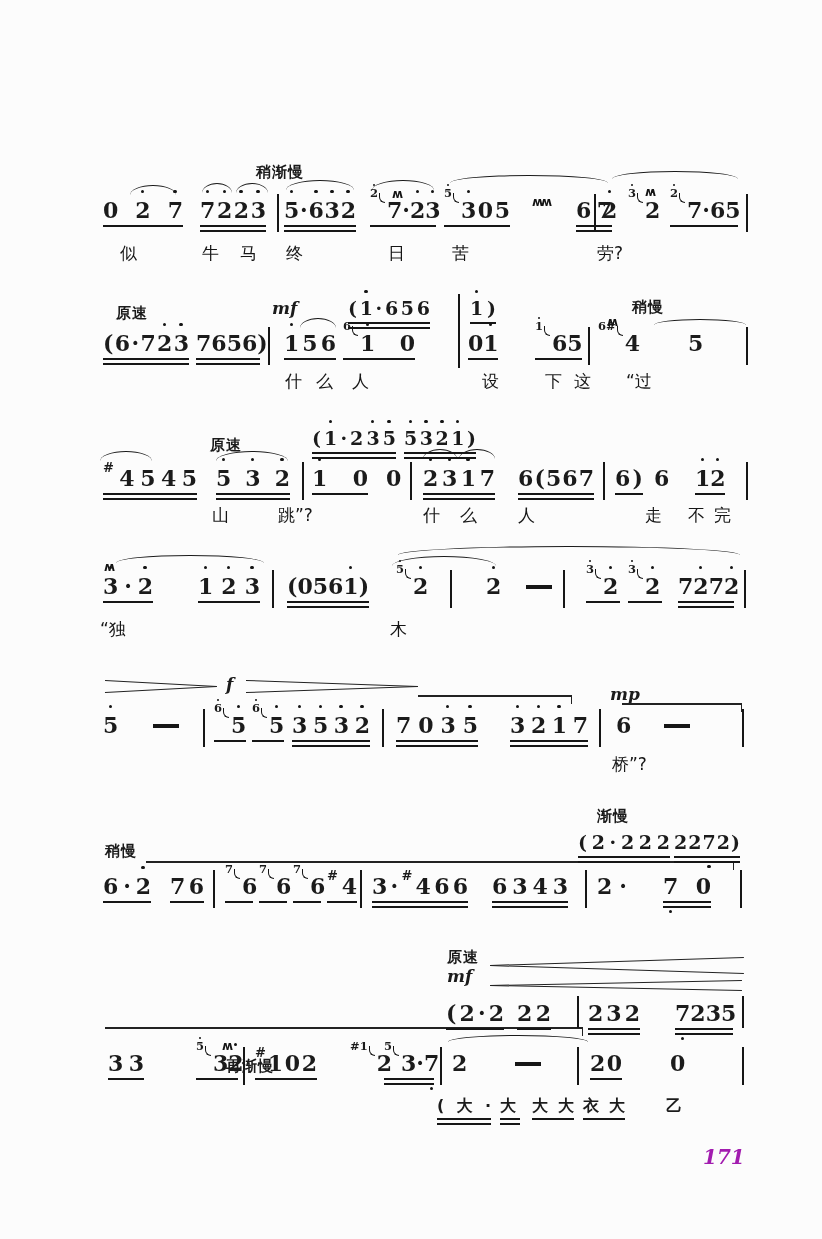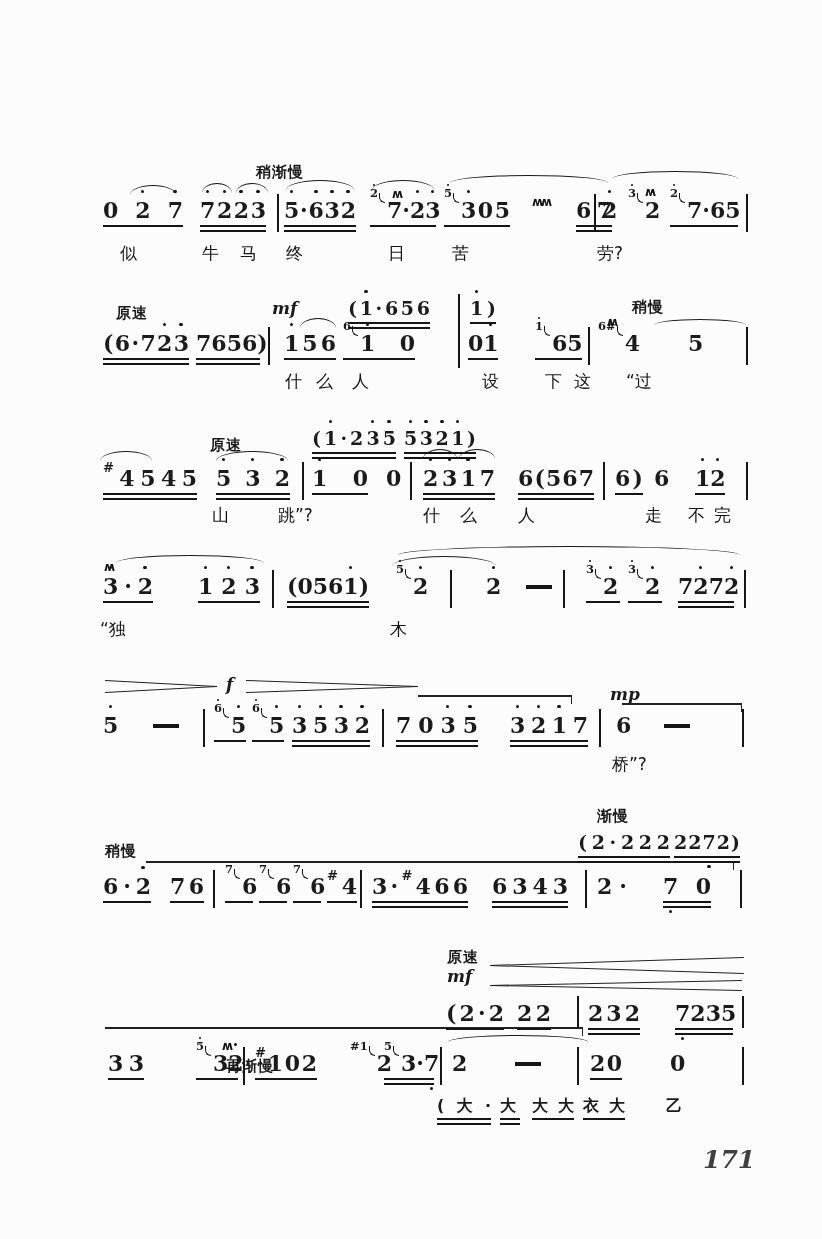--- a/index.html
+++ b/index.html
@@ -34,21 +34,21 @@
   .lbl{position:absolute;font-size:15px;font-weight:bold;letter-spacing:1px;white-space:nowrap;}
   .dyn{position:absolute;font-family:"DejaVu Serif",serif;font-style:italic;font-weight:bold;font-size:17px;}
   .trem{position:absolute;font-size:12px;font-weight:bold;letter-spacing:-2px;color:#141414;}
   .lyr{position:absolute;font-size:17px;font-weight:500;white-space:nowrap;color:#161616;}
   .hline{position:absolute;height:1.5px;background:#222;}
   .hline .hk{position:absolute;right:0;top:1px;width:1.5px;height:8px;background:#222;}
   .wedge{position:absolute;}
   .wedge .wl{position:absolute;left:0;width:100%;height:1.4px;background:#222;transform-origin:left center;}
   
   .pageno{position:absolute;font-family:"DejaVu Serif",serif;font-style:italic;font-weight:bold;
-          font-size:25px;color:#404040;}
+          font-size:20px;color:#a21caf;}
   .wm{position:absolute;left:598px;top:1162px;width:215px;height:70px;}
   .wm-logo{position:absolute;left:18px;top:8px;width:56px;height:52px;}
   .wm-logo i{position:absolute;display:block;}
   .wm-logo .c{left:4px;top:2px;width:46px;height:42px;border:3px solid #ececec;border-radius:50%;}
   .wm-logo .s1{left:16px;top:12px;width:24px;height:20px;border:3px solid #ececec;
                border-right-color:transparent;border-bottom-color:transparent;border-radius:50%;transform:rotate(-30deg);}
   .wm-logo .w1{left:-8px;bottom:0px;width:28px;height:9px;border-bottom:2.5px solid #ececec;border-radius:50%;}
   .wm-logo .w2{left:-12px;bottom:-6px;width:30px;height:9px;border-bottom:2.5px solid #ececec;border-radius:50%;}
   .wm-text{position:absolute;left:80px;top:8px;font-size:31px;font-weight:bold;letter-spacing:3px;
            color:#f4f4f4;text-shadow:1px 1px 0 #dedede;}

